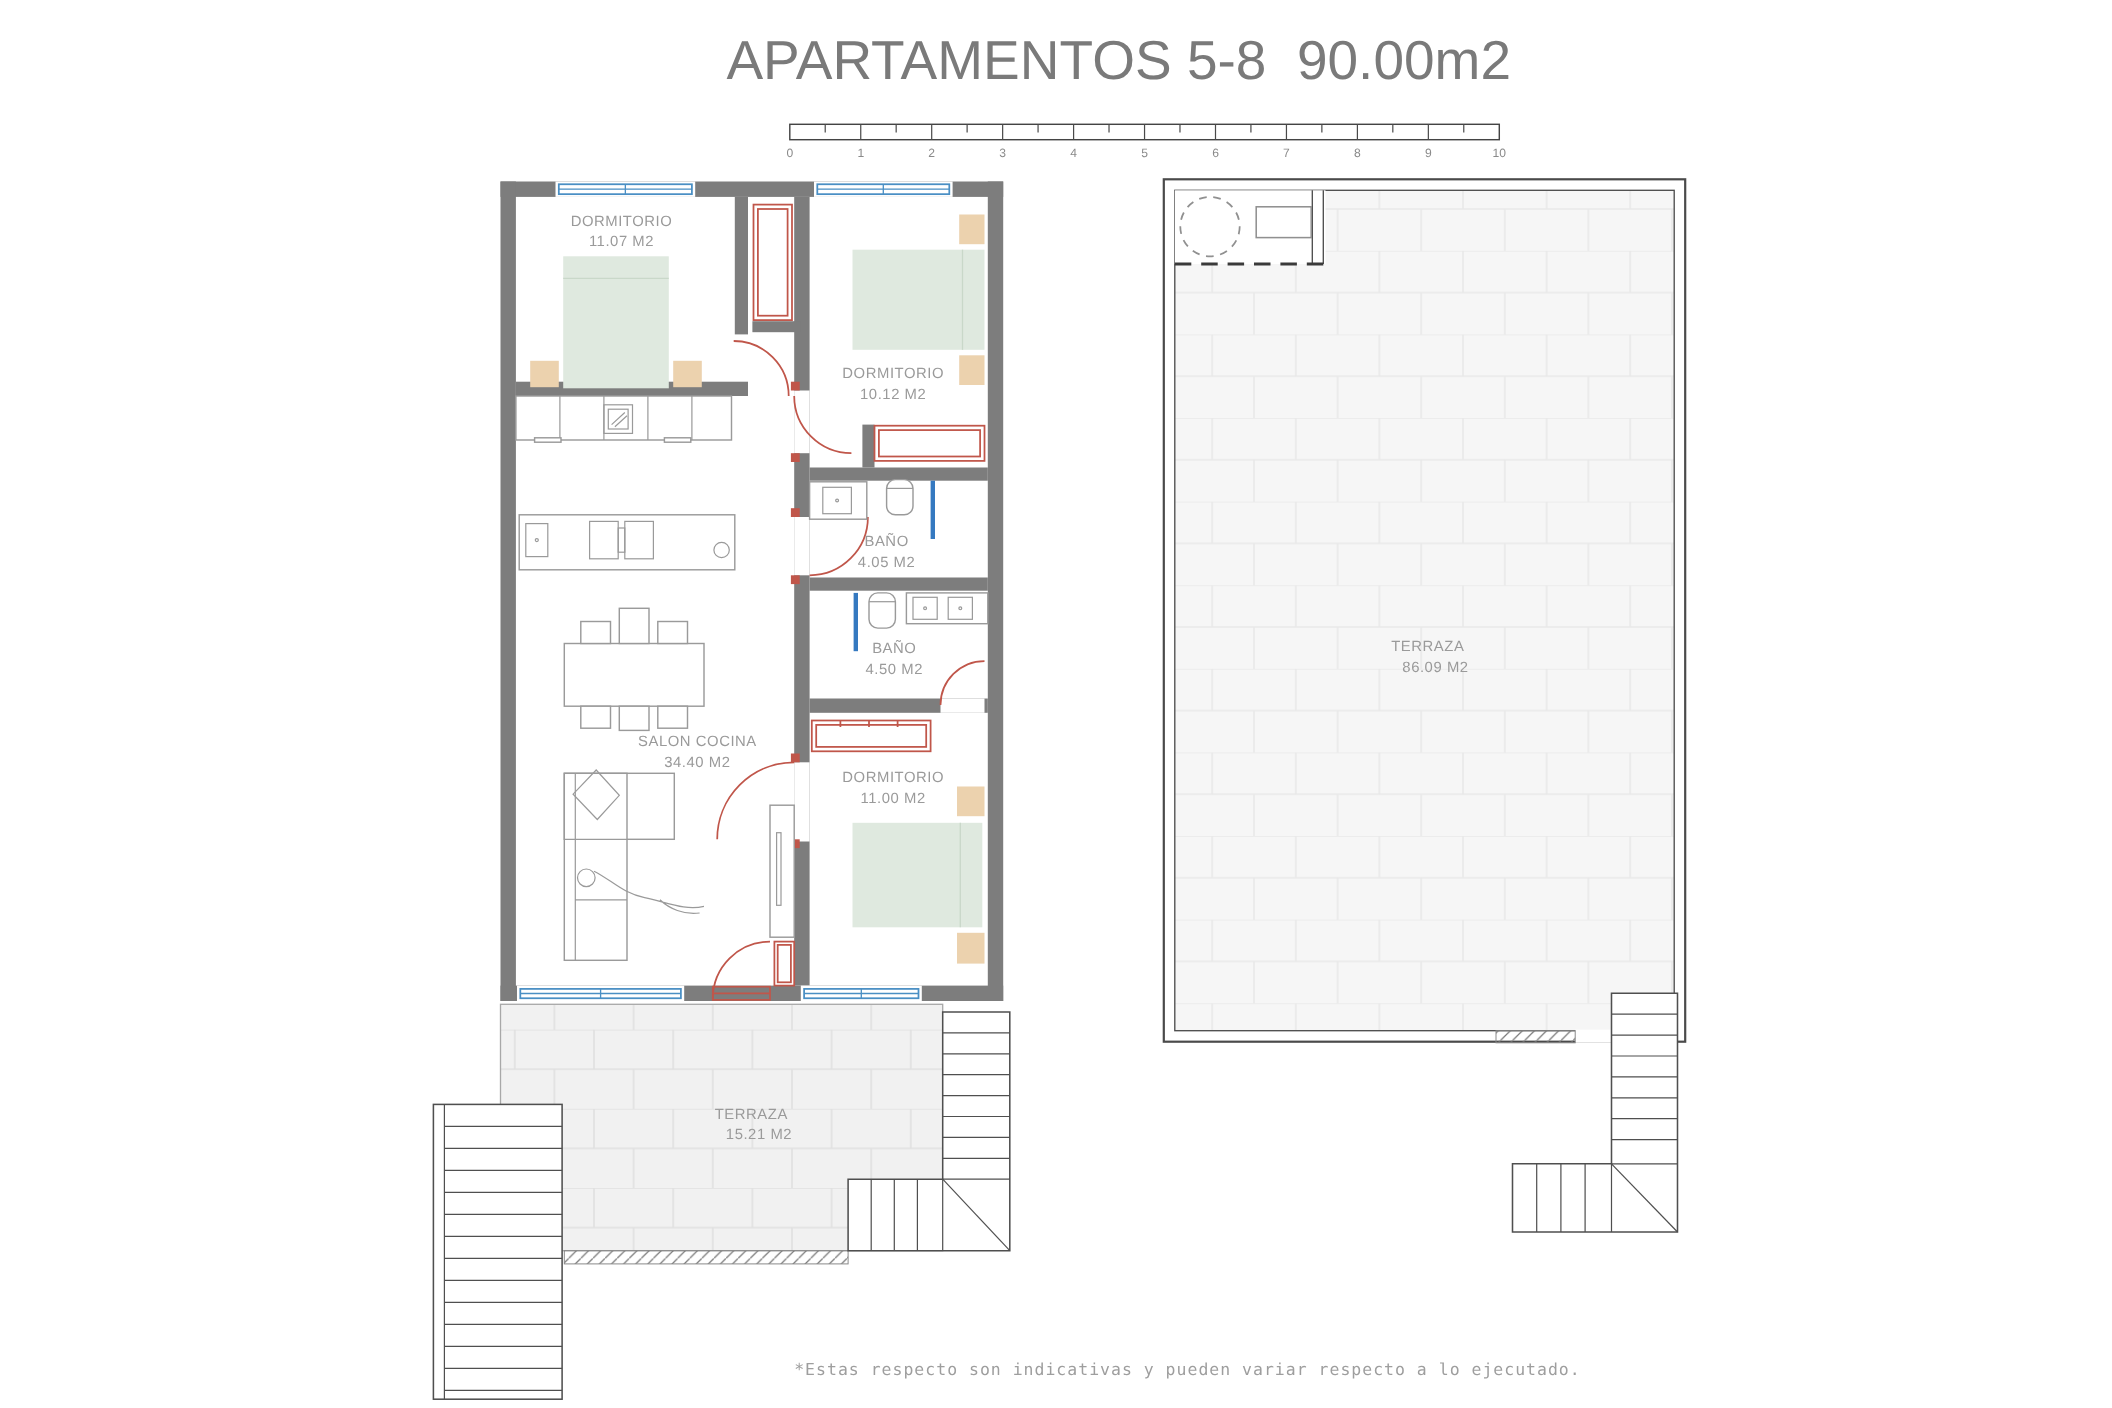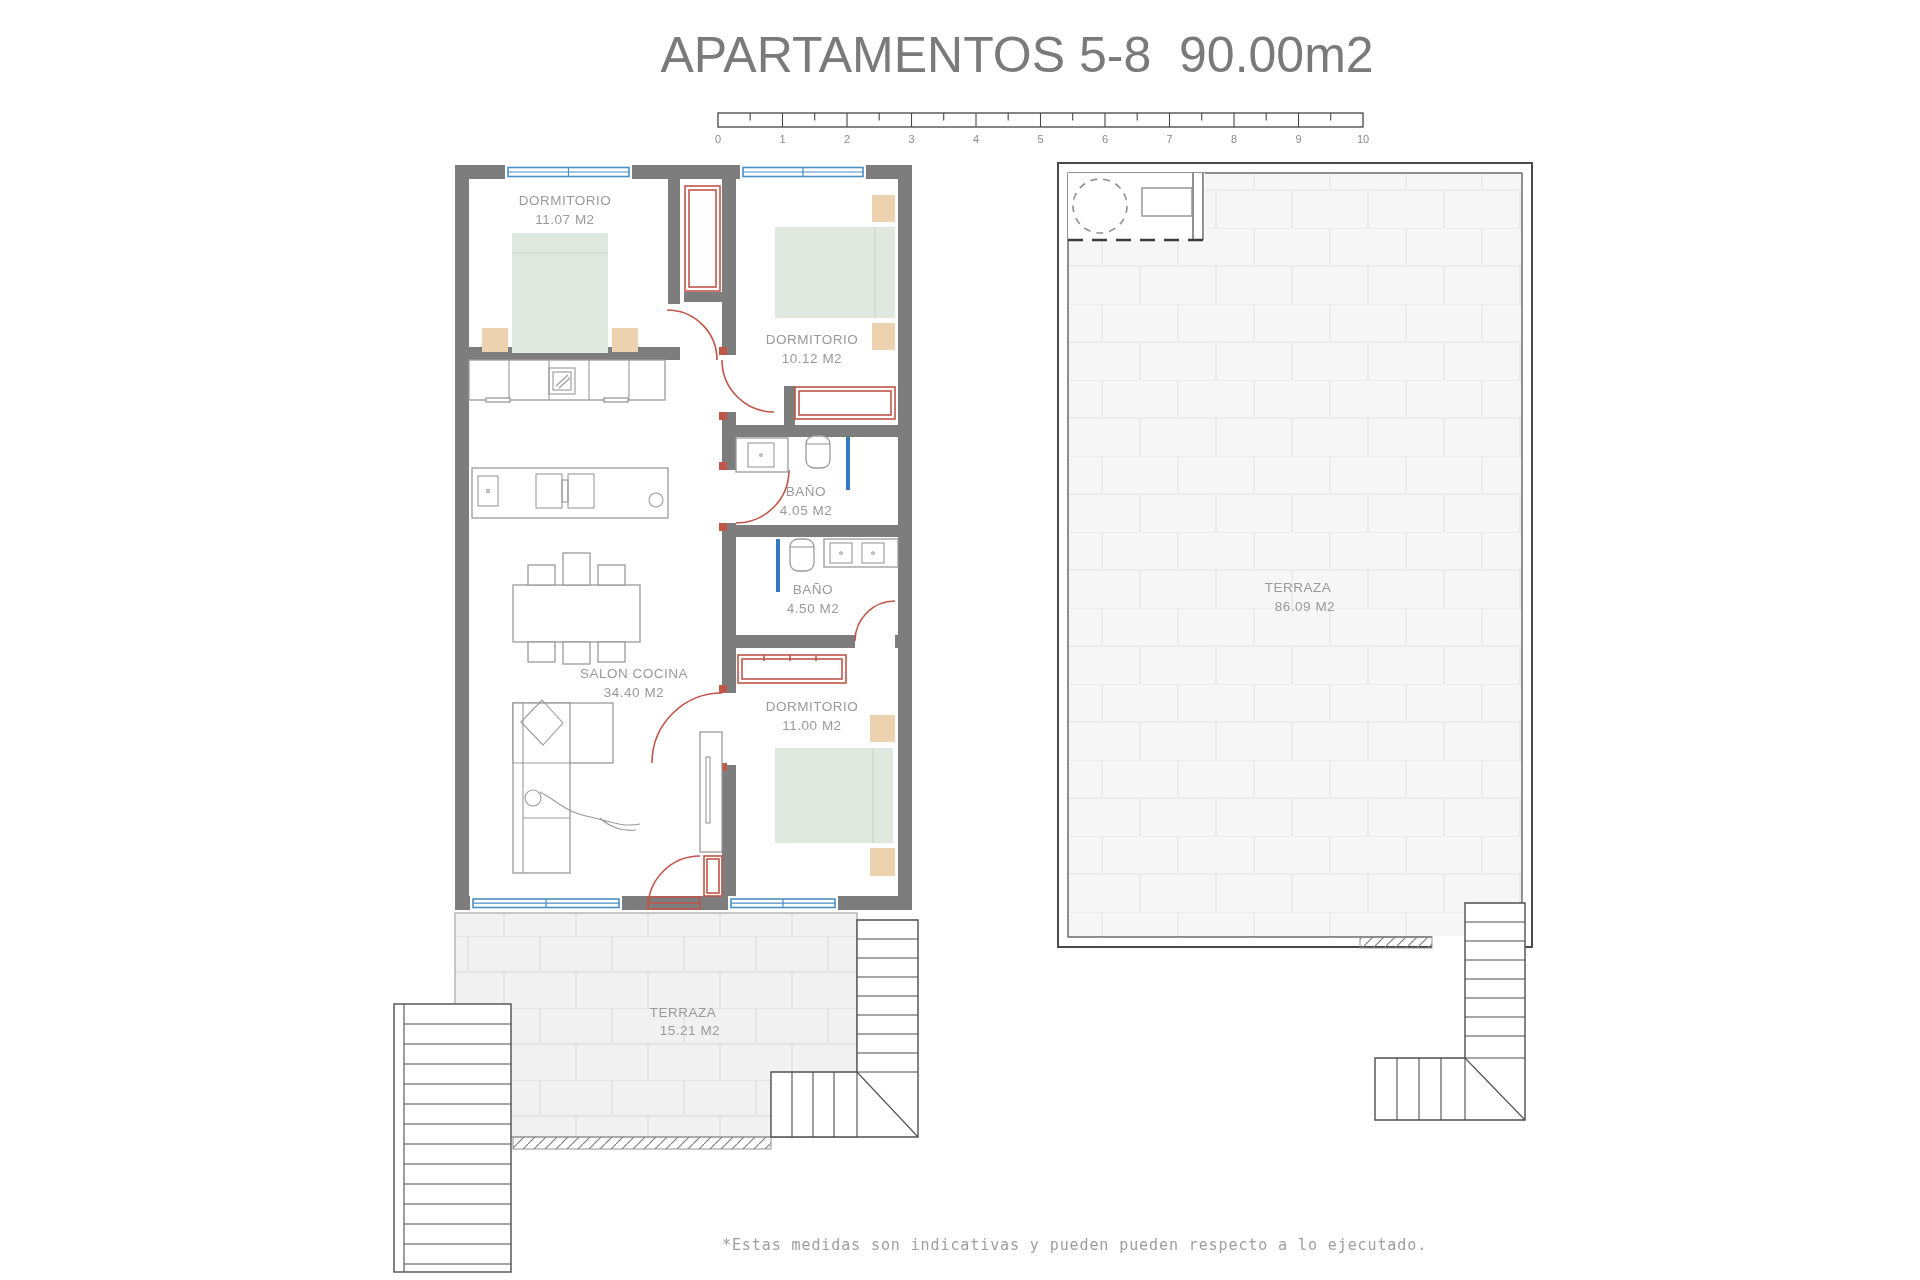--- a/index.html
+++ b/index.html
@@ -311,17 +311,17 @@
 
       <text class="rlabel" x="683" y="1017">TERRAZA</text>
       <text class="rlabel" x="690" y="1035">15.21 M2</text>
 
       <text class="rlabel" x="1298" y="592">TERRAZA</text>
       <text class="rlabel" x="1305" y="611">86.09 M2</text>
     </g>
   </svg>
 
   <div class="footnote">
-    <div>*Estas medidas son indicativas y pueden pueden respecto a lo ejecutado.</div>
+    <div>*Estas respecto son indicativas y pueden variar respecto a lo ejecutado.</div>
     
   </div>
 
 </div>
 
 </body></html>

